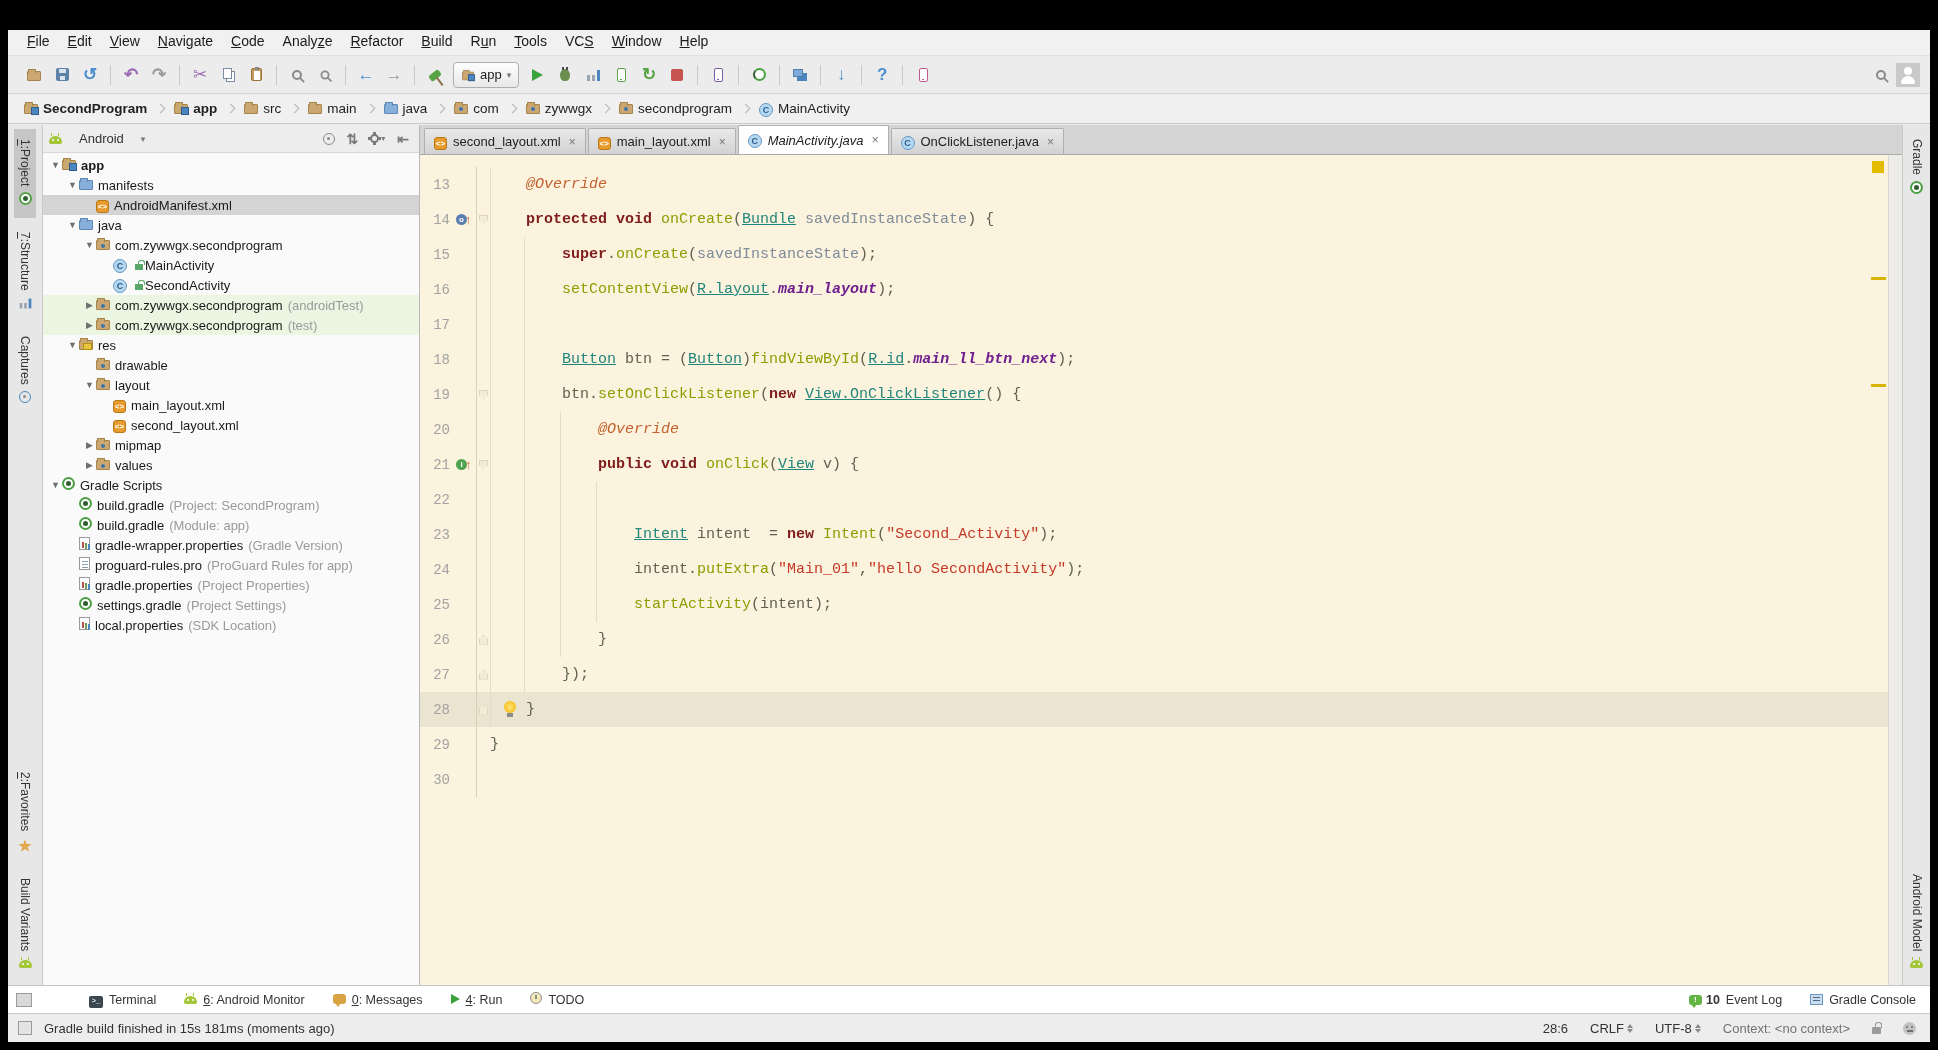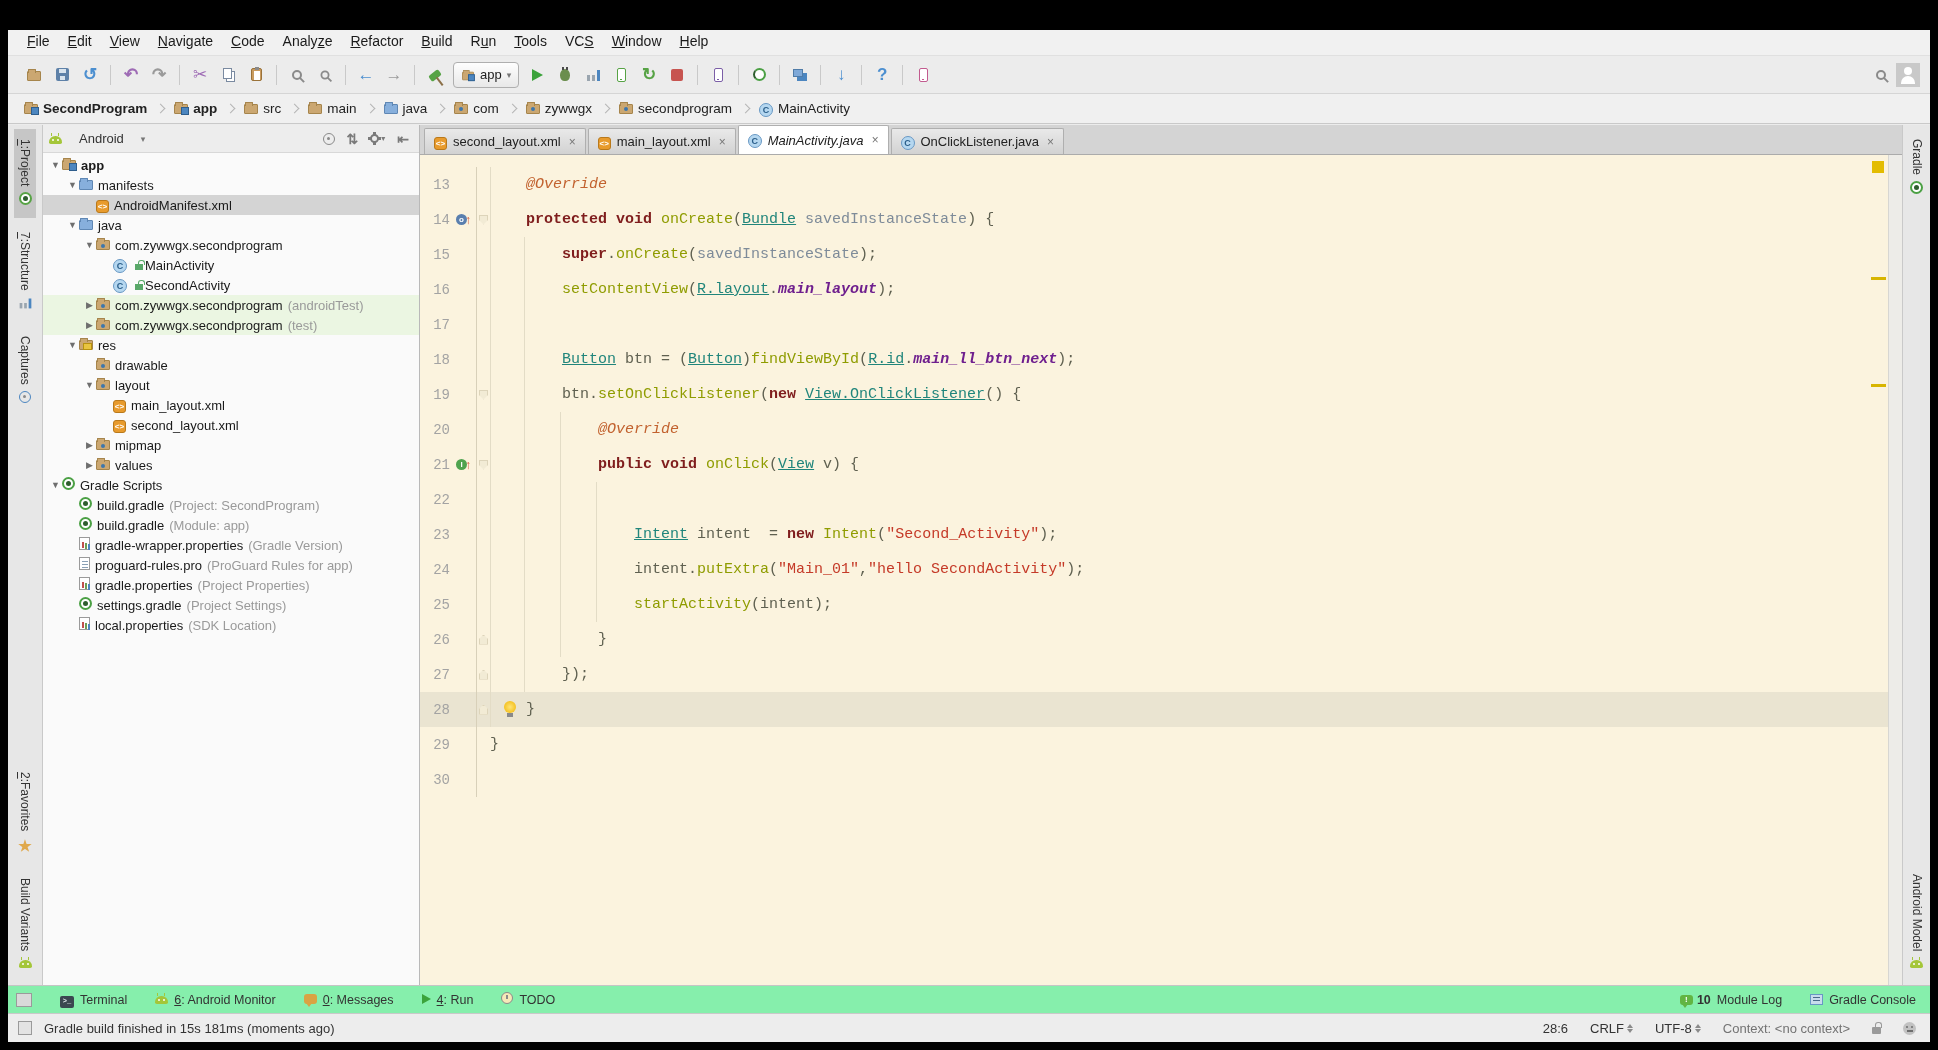--- a/index.html
+++ b/index.html
@@ -101,22 +101,22 @@
   .bulb { position:absolute; left:84px; top:9px; width:12px; height:17px; }
   .bulb::before { content:""; position:absolute; left:0; top:0; width:12px; height:12px; border-radius:50%;
     background:radial-gradient(#FFE477,#F0B400); }
   .bulb::after { content:""; position:absolute; left:3px; top:12px; width:6px; height:4px; background:#8A8A8A; }
   .iguide { position:absolute; width:1px; background:#E3DCC6; }
   .scrolltrack { position:absolute; top:0; bottom:0; right:0; width:14px; background:#EDECE8; border-left:1px solid #D7D6D2; }
   .stripe-square { position:absolute; right:18px; top:6px; width:12px; height:12px; }
   .stripe-mark { position:absolute; right:16px; width:15px; height:3px; }
 
   
-  .bottombar { position:absolute; left:0; right:0; bottom:29px; height:28px; background:#86efac;
-    border-top:1px solid #C5C5C5; display:flex; align-items:center; font-size:12.5px; color:#333; }
+  .bottombar { position:absolute; left:0; right:0; bottom:29px; height:28px; background:#ffffff;
+    border-top:1px solid #C5C5C5; display:flex; align-items:center; font-size:12.5px; color:#333;gap:29px; }
   .corner { width:16px; height:14px; border:1px solid #9a9a9a; background:#D9D9D9; margin:0 14px 0 8px; }
   .bbtn { display:flex; align-items:center; gap:6px; padding:0 14px; height:100%; }
   .bbtn u { text-decoration:underline; }
   .bb-right { margin-left:auto; display:flex; align-items:center; }
   .badge { font-weight:bold; margin-left:-2px; }
 
   
   .statusbar { position:absolute; left:0; right:0; bottom:0; height:29px; background:#EDEDED;
     border-top:1px solid #C9C9C9; display:flex; align-items:center; font-size:13px; color:#333; }
   .sb-icon { width:14px; height:14px; border:1px solid #9a9a9a; background:#E3E3E3; margin:0 12px 0 10px; }
@@ -800,21 +800,21 @@
   </span>
         <span class="bbtn">
     <span class="bico"><span class="ic ic-todo"></span></span>
     <span class="blabel">TODO</span>
   </span>
       </span>
     <span class="bb-right">
       <span class="bbtn">
         <span class="ic ic-balloon green"></span>
         <span class="badge">10</span>
-        <span>Module Log</span>
+        <span>Event Log</span>
       </span>
       <span class="bbtn">
         <span class="ic ic-console"></span>
         <span>Gradle Console</span>
       </span>
     </span>
   </div>
 
   <div class="statusbar">
     <span class="sb-icon"></span>

